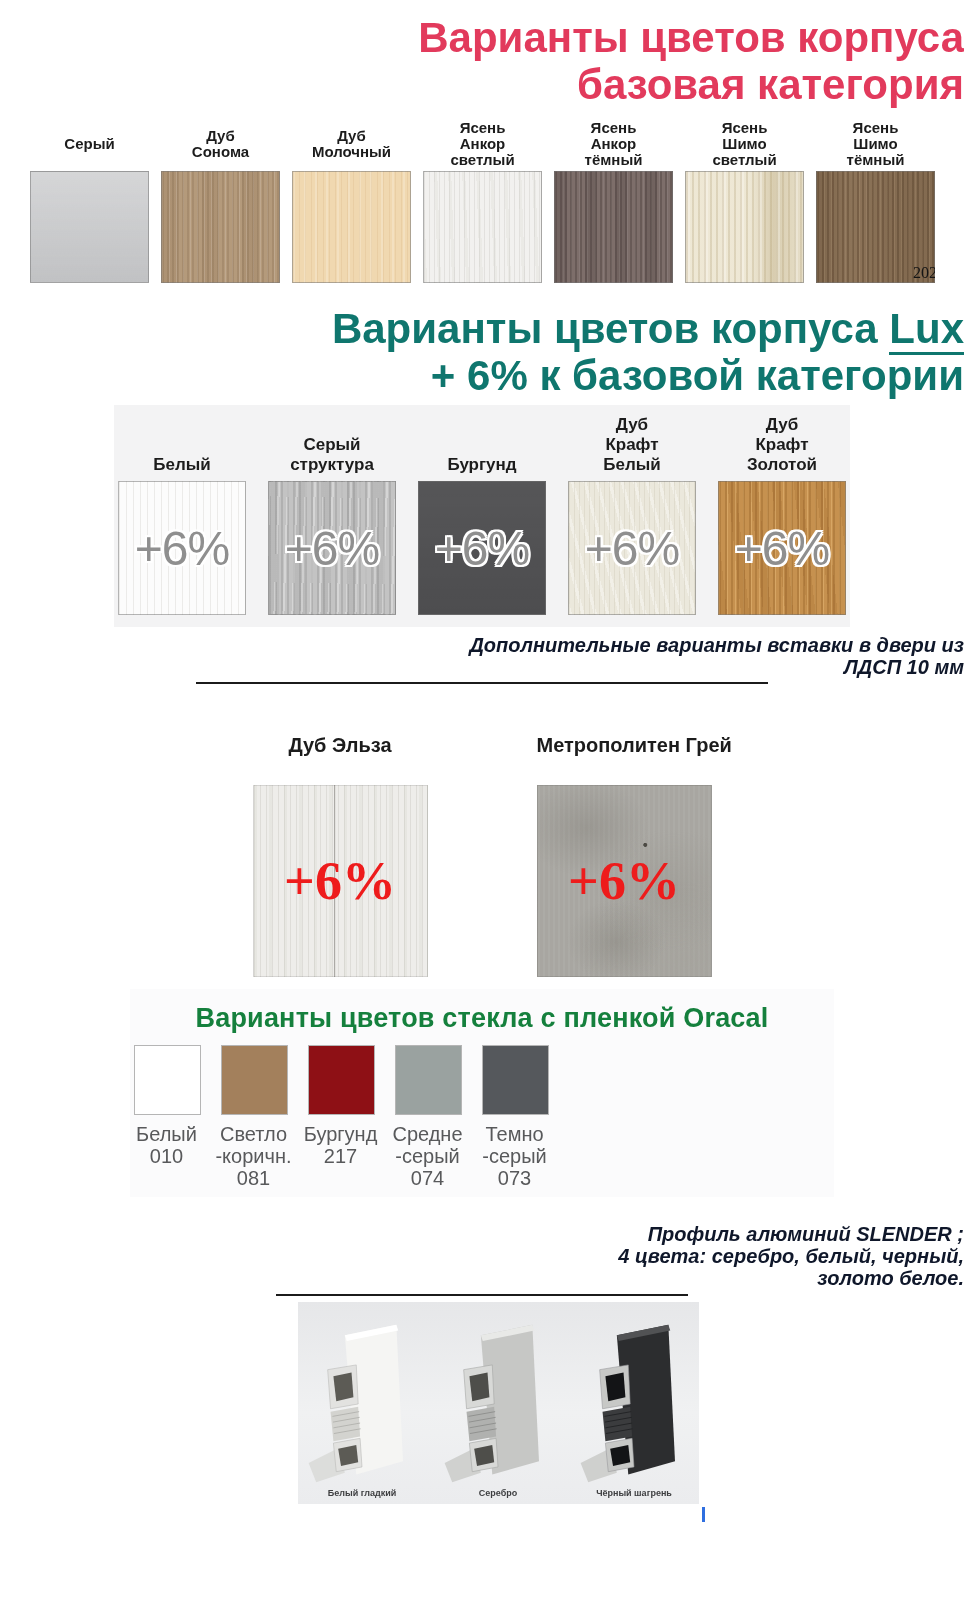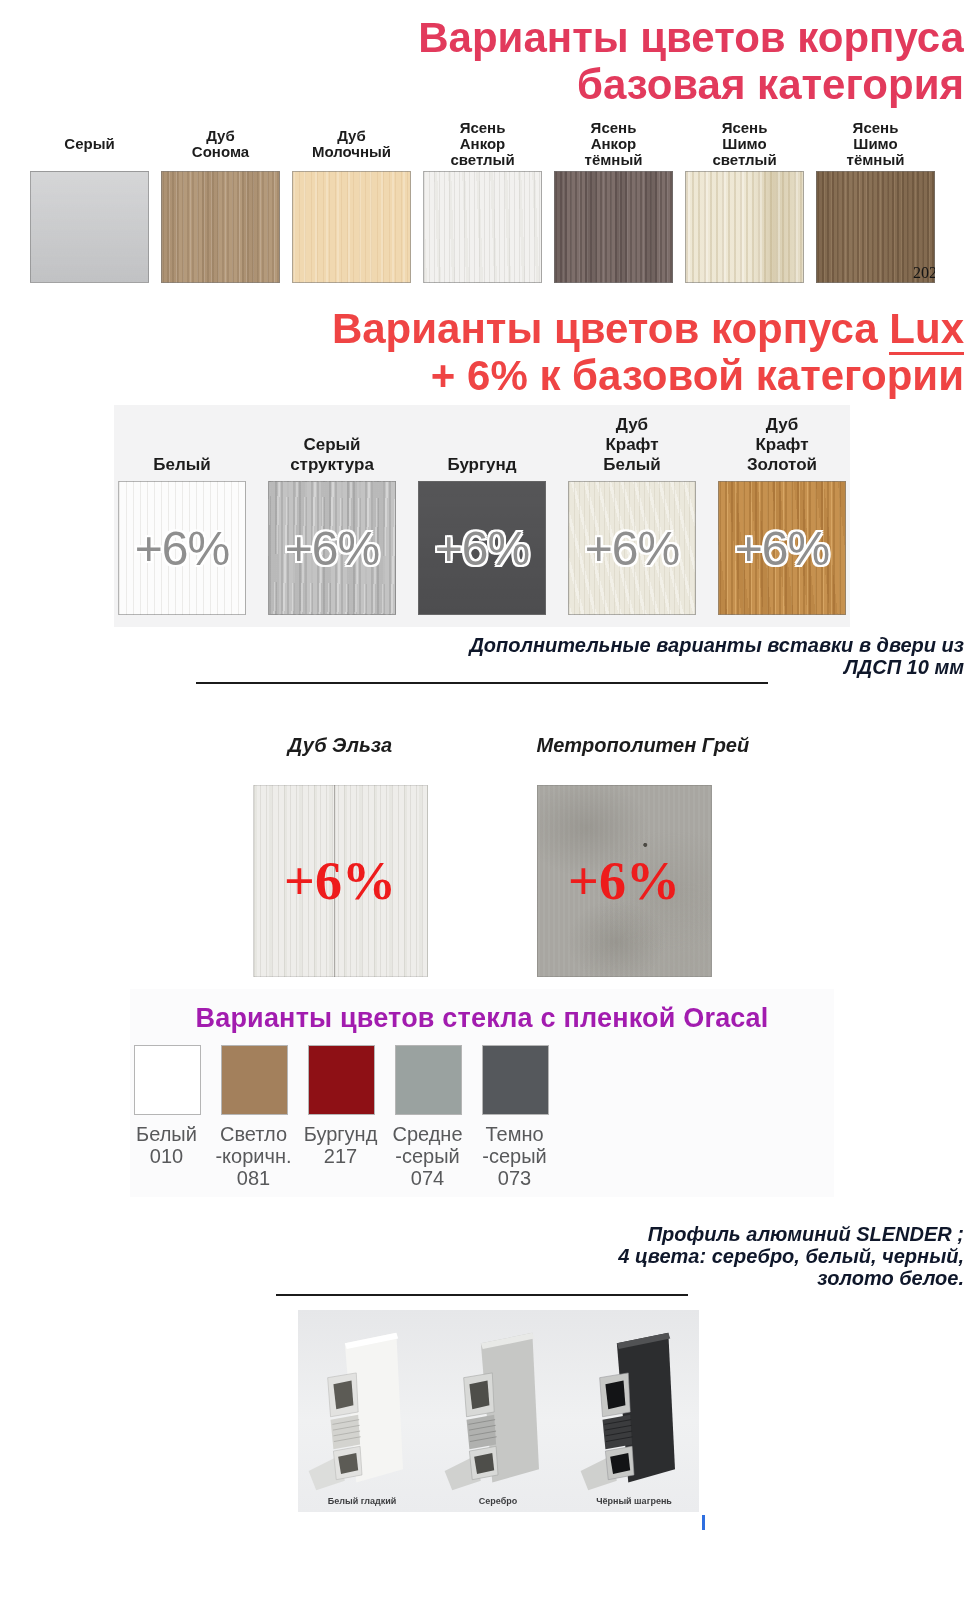--- a/index.html
+++ b/index.html
@@ -34,36 +34,36 @@
   
   .it-title{font-style:italic;font-weight:700;font-size:20px;line-height:22px;text-align:right;white-space:pre-line;color:#0f172a;}
   .ldsp-title{margin-top:7px;}
   .rule{border:none;border-top:2px solid #1b1b1b;height:0;}
   .rule-ldsp{width:572px;margin:4px auto 0;}
   .rule-profile{width:412px;margin:5px auto 0;}
 
   
   .ldsp-cols{margin-top:50px;display:flex;justify-content:center;gap:109px;}
   .d-col{width:175px;text-align:center;}
-  .d-label{font-style:italic;font-weight:700;font-size:20px;white-space:nowrap;margin-bottom:28px;}
+  .d-label{font-weight:700;font-size:20px;white-space:nowrap;margin-bottom:28px;}
   .d-sw{height:192px;border:1px solid rgba(0,0,0,.10);display:flex;align-items:center;justify-content:center;}
   .badge-red{font-family:"Liberation Serif",serif;font-weight:700;font-size:54px;}
 
   
   .oracal-panel{margin:12px auto 0;width:704px;background:#fbfbfc;padding:14px 0 8px;}
   .o-title{font-size:27px;line-height:30px;font-weight:700;text-align:center;letter-spacing:.2px;}
   .o-row{display:flex;justify-content:flex-start;gap:22px;padding-left:4px;margin-top:12px;}
   .o-col{width:65px;}
   .o-sw{width:65px;height:68px;border:1px solid #b5b5b5;}
   .o-label{width:90px;margin-left:-12.5px;margin-top:8px;font-size:20px;line-height:22px;color:#58595b;
            text-align:center;white-space:pre-line;}
 
   
   .profile-title{margin-top:26px;}
-  .photo-wrap{position:relative;width:401px;margin:14px auto 0;padding-left:32px;}
+  .photo-wrap{position:relative;width:401px;margin:6px auto 0;padding-left:32px;}
   .photo{width:401px;height:202px;background:linear-gradient(180deg,#e6e7e9,#f0f1f2 55%,#ebecee);
          display:flex;justify-content:center;align-items:flex-end;gap:8px;padding-bottom:6px;box-sizing:border-box;}
   .profile-fig{margin:0;width:128px;display:flex;flex-direction:column;align-items:center;}
   .profile-fig svg{display:block;}
   .pr-caption{margin-top:2px;font-size:9px;font-weight:700;color:#3d3e40;white-space:nowrap;}
   .caret{position:absolute;width:3px;height:15px;right:-6px;bottom:-18px;}
 
   
   .tx-gray{background-image:linear-gradient(180deg,rgba(255,255,255,.25),rgba(0,0,0,.03));}
   .tx-sonoma{background-image:
@@ -171,21 +171,21 @@
   </div>
   <div class="b-col">
     <div class="b-label">Ясень
 Шимо
 тёмный</div>
     <div class="sw b-sw tx-shimo-d" style="background-color: rgb(141, 116, 89);"></div>
     <span class="year-stamp">2022</span>
   </div>
 </div>
 
-<div class="big-title lux-title-block" style="color: #ef4444;">
+<div class="big-title lux-title-block" style="color: #0f766e;">
   <div><span>Варианты цветов корпуса </span><span class="lux-underline">Lux</span></div>
   <div>+ 6% к базовой категории</div>
 </div>
 
 <div class="lux-panel">
   <div class="lux-row">
     <div class="l-col">
       <div class="l-label">Белый</div>
       <div class="sw l-sw tx-whitewood" style="background-color: rgb(252, 252, 252);">
         <span class="badge-gray" style="color: rgb(143, 143, 143);">+6%</span>
@@ -236,21 +236,21 @@
   </div>
   <div class="d-col">
     <div class="d-label">Метрополитен Грей</div>
     <div class="sw d-sw tx-concrete" style="background-color: rgb(168, 166, 161);">
       <span class="badge-red" style="color: rgb(238, 28, 28);">+6%</span>
     </div>
   </div>
 </div>
 
 <div class="oracal-panel">
-  <div class="o-title" style="color: #a21caf;">Варианты цветов стекла с пленкой Oracal</div>
+  <div class="o-title" style="color: #15803d;">Варианты цветов стекла с пленкой Oracal</div>
   <div class="o-row">
     <div class="o-col">
       <div class="o-sw" style="background-color: rgb(255, 255, 255);"></div>
       <div class="o-label">Белый
 010</div>
     </div>
     <div class="o-col">
       <div class="o-sw" style="background-color: rgb(163, 128, 92);"></div>
       <div class="o-label">Светло
 -коричн.

